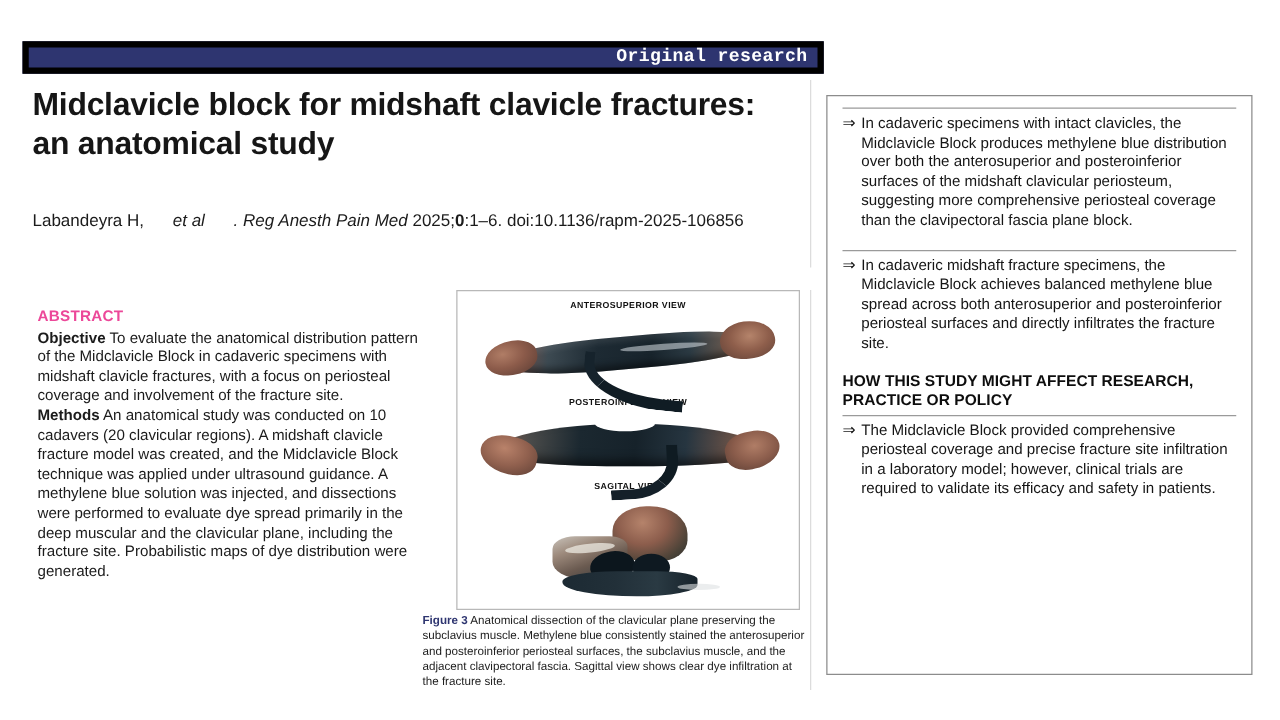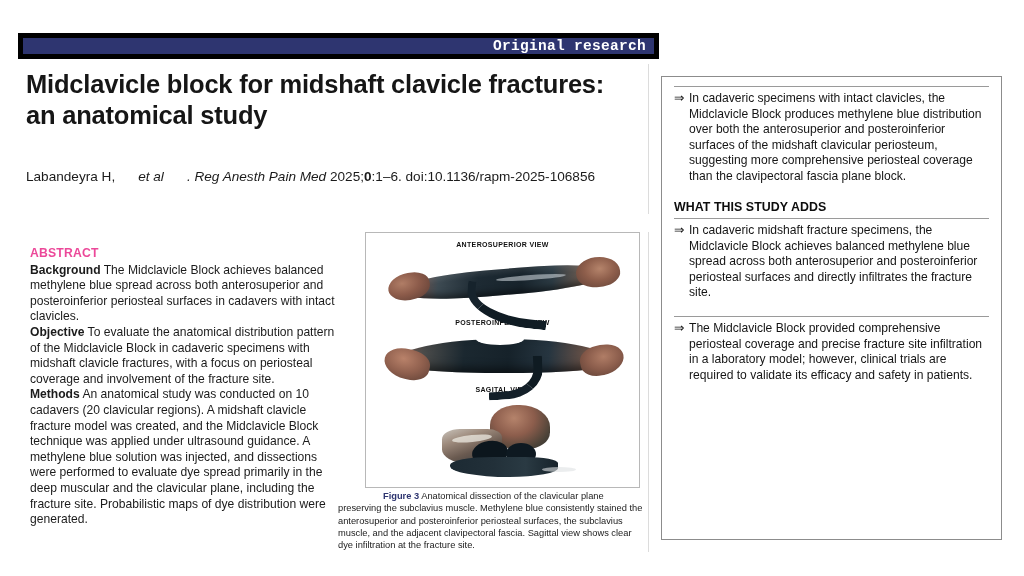--- a/index.html
+++ b/index.html
@@ -258,21 +258,20 @@
     left: 338px;
     top: 490px;
     width: 306px;
     font-size: 9.3px;
     line-height: 12.3px;
     color: #1b1b1b;
   }
   .fig-caption .fignum {
     color: #2e3570;
     font-weight: bold;
-    margin-left: 45px;
   }
 
   
   .info-box {
     position: absolute;
     left: 661px;
     top: 76px;
     width: 341px;
     height: 464px;
     border: 1px solid #8c8c8c;
@@ -324,21 +323,20 @@
 
 <div class="citation">
   <span>Labandeyra H,</span><span class="it">et al</span><span class="it">. Reg Anesth Pain Med</span><span> 2025;</span><span class="bd">0</span><span>:1–6. doi:10.1136/rapm-2025-106856</span>
 </div>
 
 <div class="col-divider top"></div>
 <div class="col-divider"></div>
 
 <div class="abstract">
   <span class="abstract-heading">ABSTRACT</span>
-  <p><span class="lead">Background</span><span>  The Midclavicle Block achieves balanced methylene blue spread across both anterosuperior and posteroinferior periosteal surfaces in cadavers with intact clavicles.</span></p>
   <p><span class="lead">Objective</span><span>  To evaluate the anatomical distribution pattern of the Midclavicle Block in cadaveric specimens with midshaft clavicle fractures, with a focus on periosteal coverage and involvement of the fracture site.</span></p>
   <p><span class="lead">Methods</span><span>  An anatomical study was conducted on 10 cadavers (20 clavicular regions). A midshaft clavicle fracture model was created, and the Midclavicle Block technique was applied under ultrasound guidance. A methylene blue solution was injected, and dissections were performed to evaluate dye spread primarily in the deep muscular and the clavicular plane, including the fracture site. Probabilistic maps of dye distribution were generated.</span></p>
 </div>
 
 <div class="figure-box">
 
   <div class="fig-view-label fig-l1">ANTEROSUPERIOR VIEW</div>
   <div class="fig-view-label fig-l2">POSTEROINFERIOR VIEW</div>
   <div class="fig-view-label fig-l3">SAGITAL VIEW</div>
 
@@ -380,31 +378,31 @@
     <div class="info-rule"></div>
     <div class="info-item">
       <span class="info-arrow">⇒</span>
       <span class="info-text">In cadaveric specimens with intact clavicles, the Midclavicle Block produces methylene blue distribution over both the anterosuperior and posteroinferior surfaces of the midshaft clavicular periosteum, suggesting more comprehensive periosteal coverage than the clavipectoral fascia plane block.</span>
     </div>
   </div>
 
   <div class="sec-gap"></div>
 
   <div class="info-section">
-    <div class="info-title">WHAT THIS STUDY ADDS</div>
     <div class="info-rule"></div>
     <div class="info-item">
       <span class="info-arrow">⇒</span>
       <span class="info-text">In cadaveric midshaft fracture specimens, the Midclavicle Block achieves balanced methylene blue spread across both anterosuperior and posteroinferior periosteal surfaces and directly infiltrates the fracture site.</span>
     </div>
   </div>
 
   <div class="sec-gap"></div>
 
   <div class="info-section">
+    <div class="info-title">HOW THIS STUDY MIGHT AFFECT RESEARCH, PRACTICE OR POLICY</div>
     <div class="info-rule"></div>
     <div class="info-item">
       <span class="info-arrow">⇒</span>
       <span class="info-text">The Midclavicle Block provided comprehensive periosteal coverage and precise fracture site infiltration in a laboratory model; however, clinical trials are required to validate its efficacy and safety in patients.</span>
     </div>
   </div>
 
 </div>
 
 </body></html>

